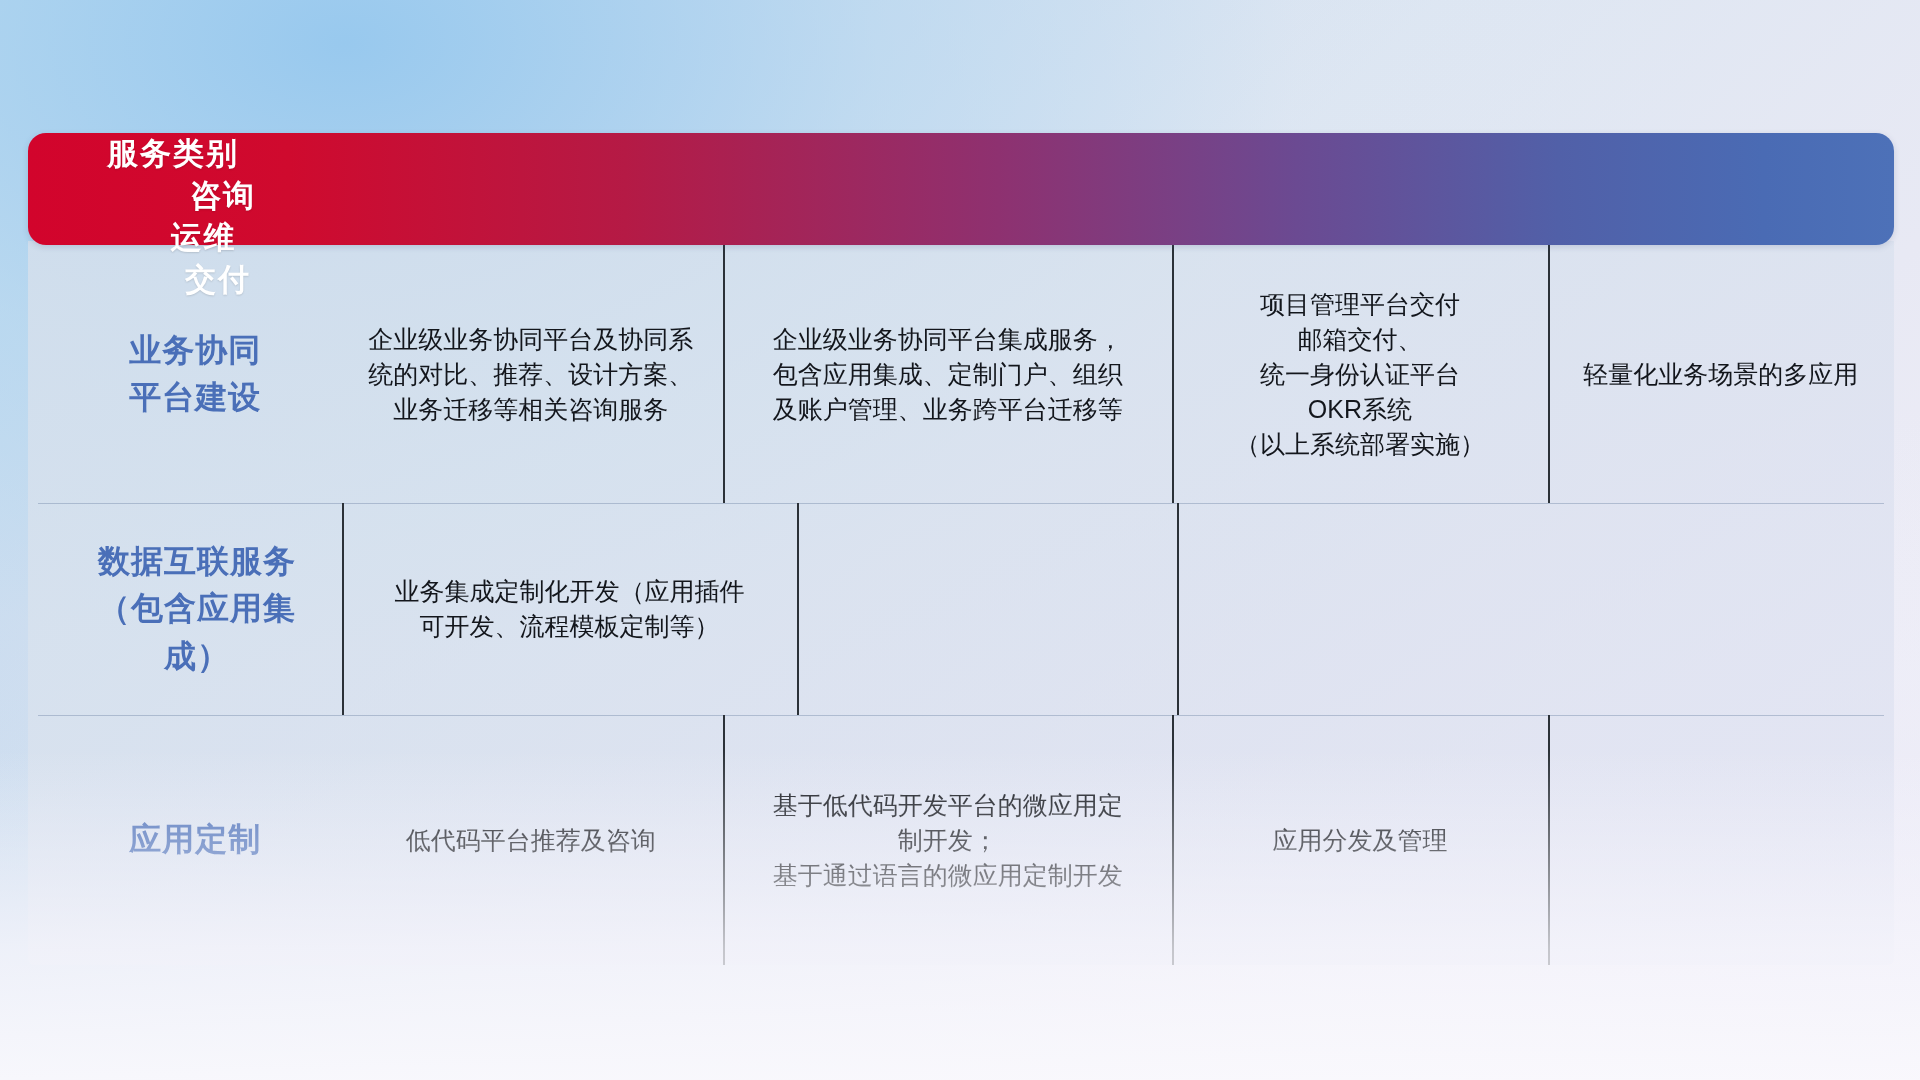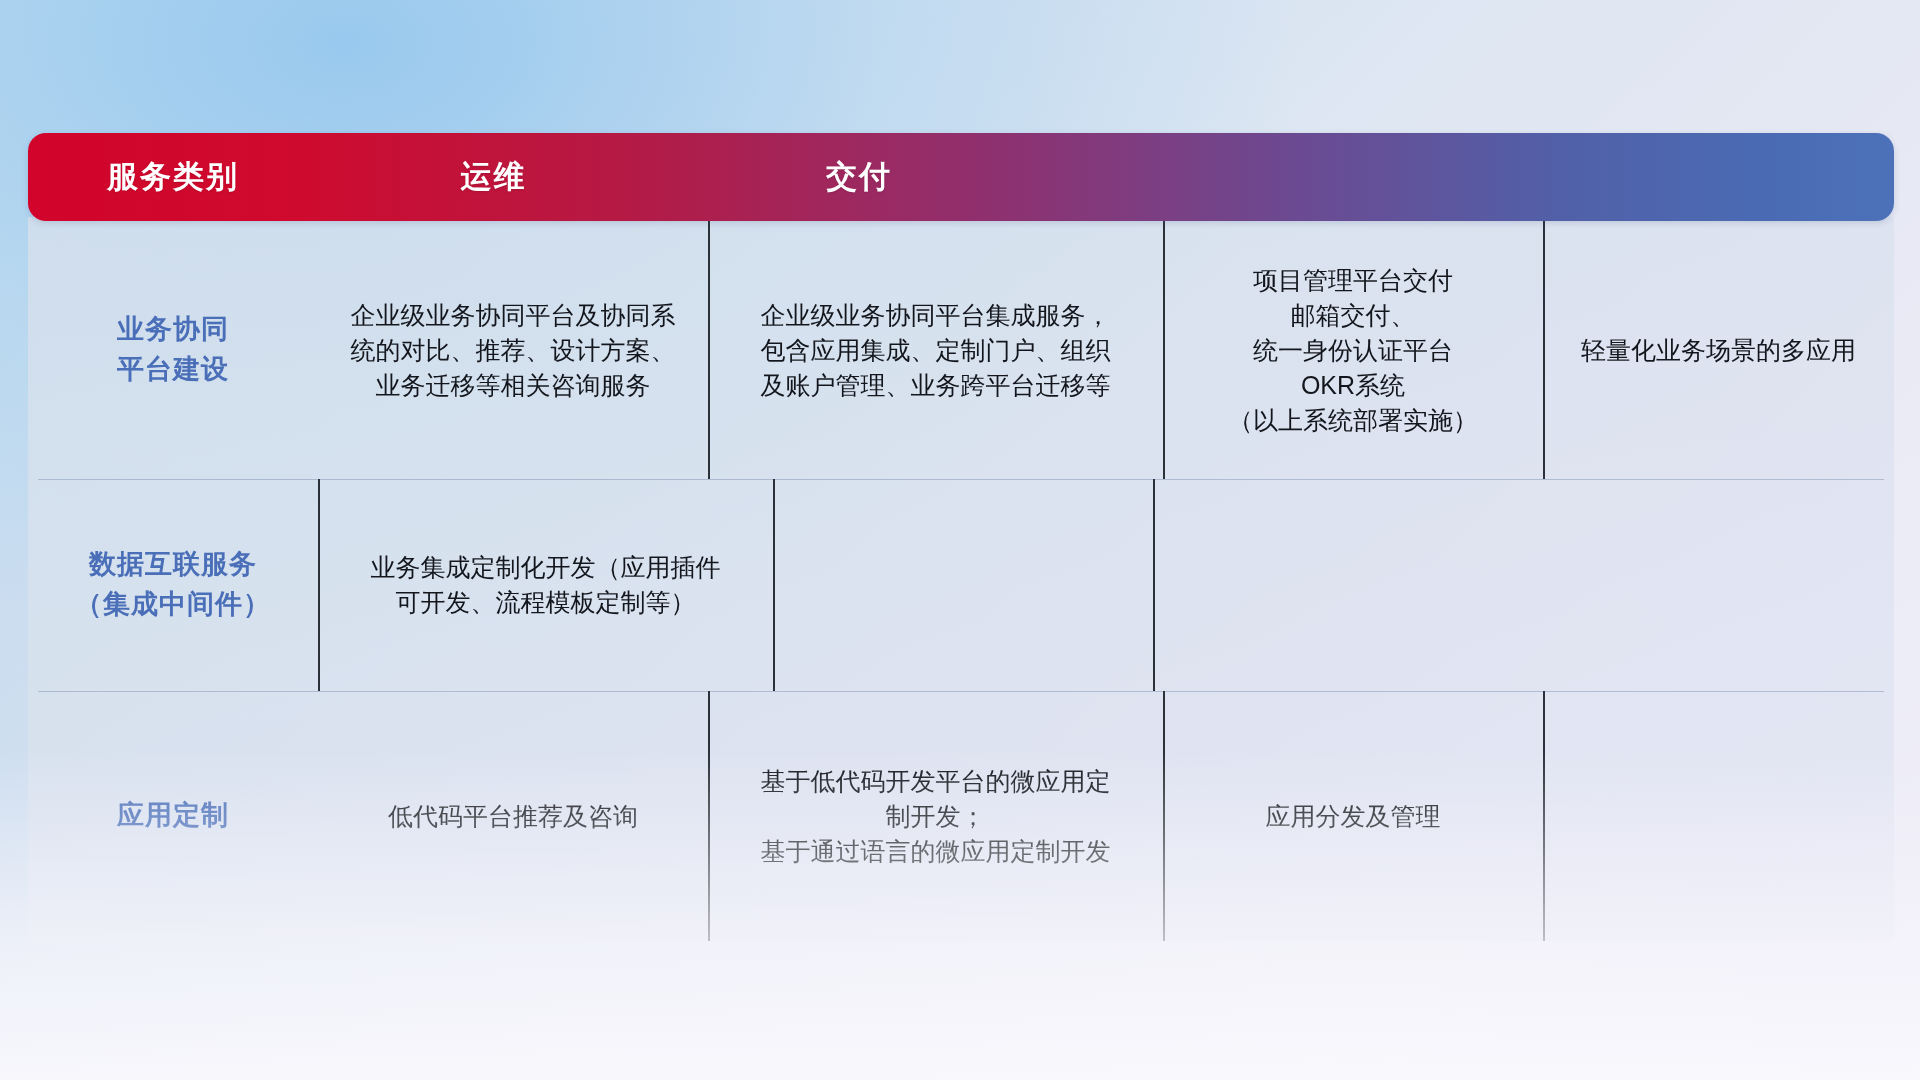--- a/index.html
+++ b/index.html
@@ -38,34 +38,35 @@
   .table-wrap {
     position: absolute;
     left: 28px;
     top: 133px;
     width: 1866px;
   }
 
   
   .thead {
     display: flex;
-    height: 88px;
+    height: 112px;
     border-radius: 18px;
     background: linear-gradient(90deg,
         #d2042c 0%,
         #cf0a2e 14%,
         #b51a45 32%,
         #8e3170 52%,
         #6b4a92 68%,
         #5160a8 82%,
         #4a6bb4 93%,
         #4d71b8 100%);
     box-shadow: 0 2px 6px rgba(60,80,120,0.18);
     position: relative;
     z-index: 3;
+    flex-direction: column;
   }
   .th {
     display: flex;
     align-items: center;
     justify-content: center;
     color: #ffffff;
     font-size: 31px;
     font-weight: bold;
     letter-spacing: 2px;
     text-shadow: 0 1px 2px rgba(0,0,0,0.13);
@@ -118,23 +119,24 @@
     left: 0;
     top: 0;
     bottom: 0;
     width: 2px;
     background: #2b3138;
   }
 
   .cat {
     color: #4a6fb8;
     font-weight: bold;
-    font-size: 27px;
+    font-size: 32px;
     line-height: 1.48;
     letter-spacing: 1px;
+    margin-left: 24px;
   }
 
   
   .c0 { width: 290px; }
   .c1 { width: 390px; }
   .c2 { width: 455px; }
   .c3 { width: 380px; }
   .c4 { width: 351px; }
 
   .r0 { height: 258px; }
@@ -143,20 +145,21 @@
 </style>
 </head>
 <body>
 
 <div id="page">
 
   <div class="table-wrap">
 
     <div class="thead">
       <div class="th c0">服务类别</div>
+      <div class="th c1">咨询</div>
       <div class="th c4">运维</div>
       <div class="th c3">交付</div>
     </div>
 
     <div class="tbody">
 
       <div class="trow r0">
         <div class="td c0 cat">业务协同
 平台建设</div>
         <div class="td c1">企业级业务协同平台及协同系
@@ -168,21 +171,21 @@
         <div class="td c3 div-left">项目管理平台交付
 邮箱交付、
 统一身份认证平台
 OKR系统
 （以上系统部署实施）</div>
         <div class="td c4 div-left">轻量化业务场景的多应用</div>
       </div>
 
       <div class="trow r1">
         <div class="td c0 cat">数据互联服务
-（集成中间件）</div>
+（包含应用集成）</div>
         <div class="td c2 div-left">业务集成定制化开发（应用插件
 可开发、流程模板定制等）</div>
         <div class="td c3 div-left"></div>
         <div class="td c4 div-left"></div>
       </div>
 
       <div class="trow r2">
         <div class="td c0 cat">应用定制</div>
         <div class="td c1">低代码平台推荐及咨询</div>
         <div class="td c2 div-left">基于低代码开发平台的微应用定

